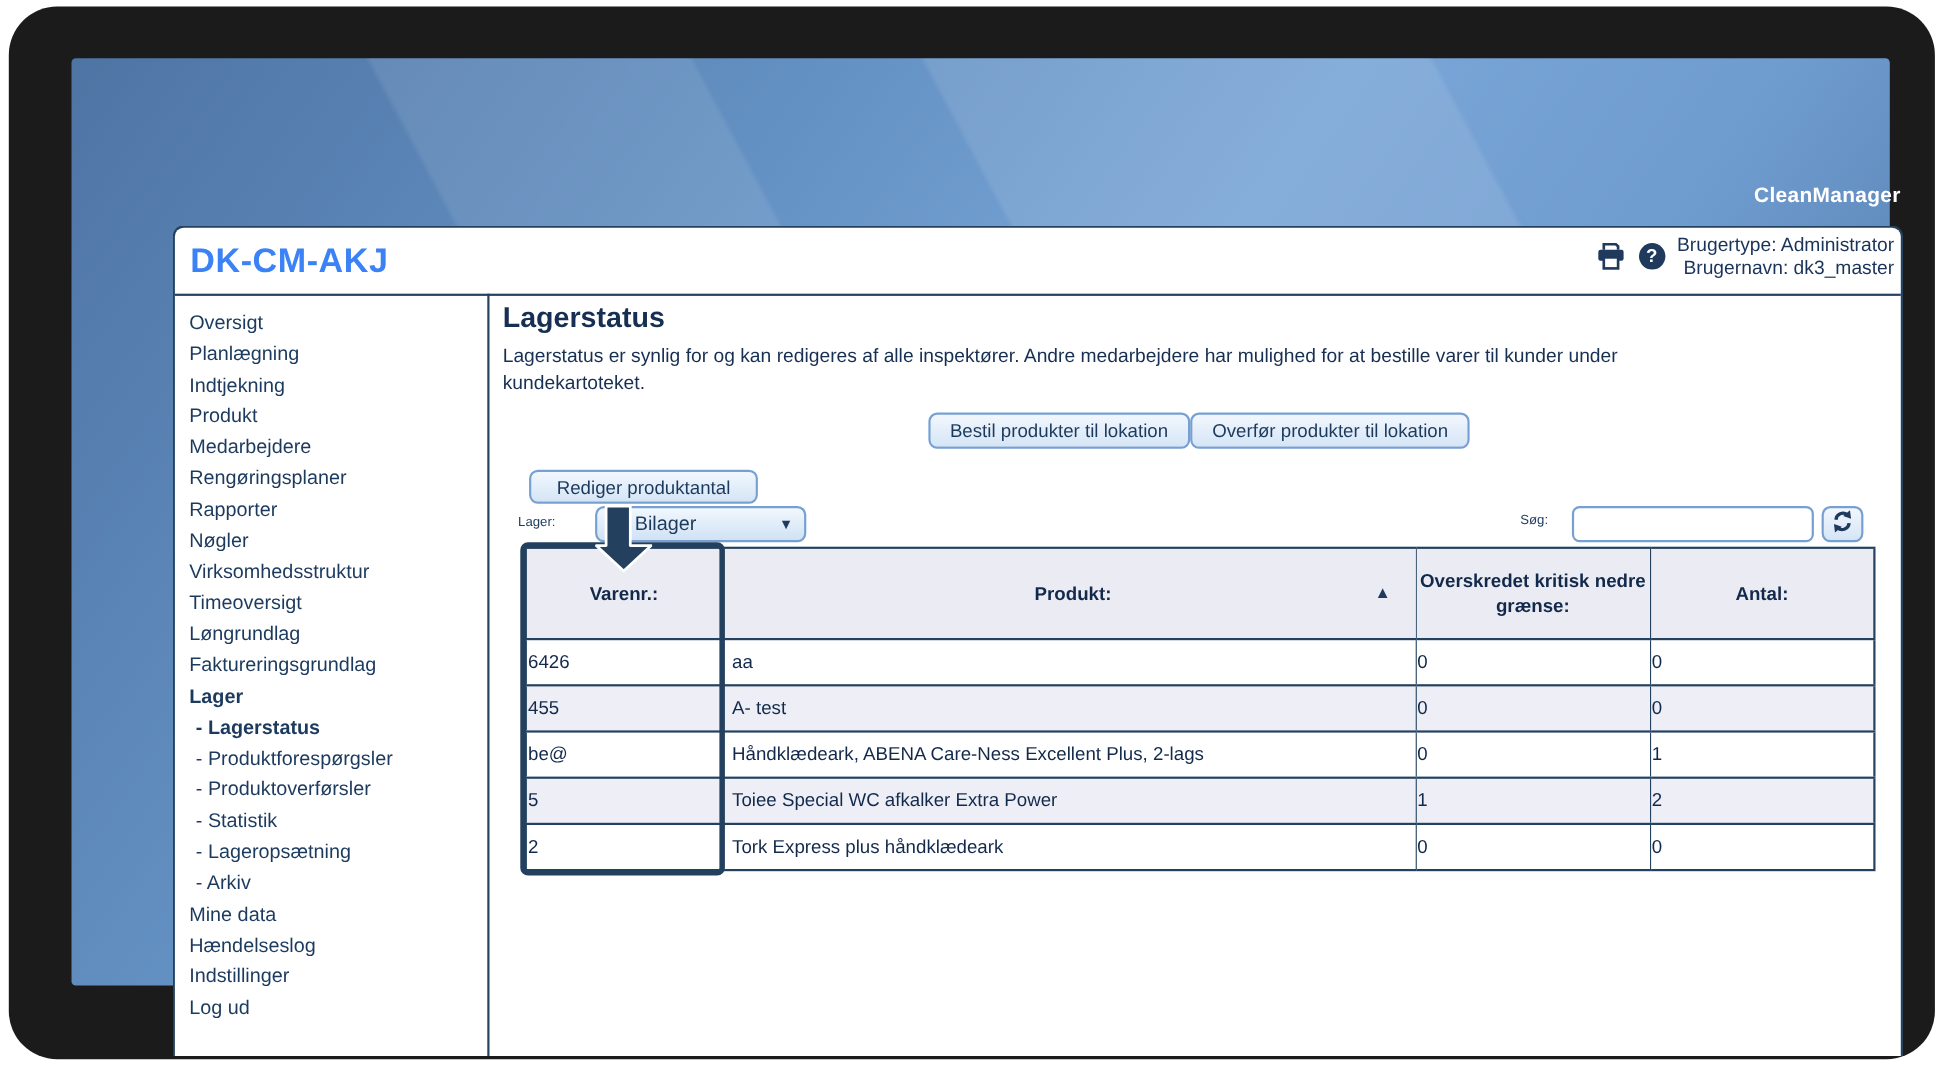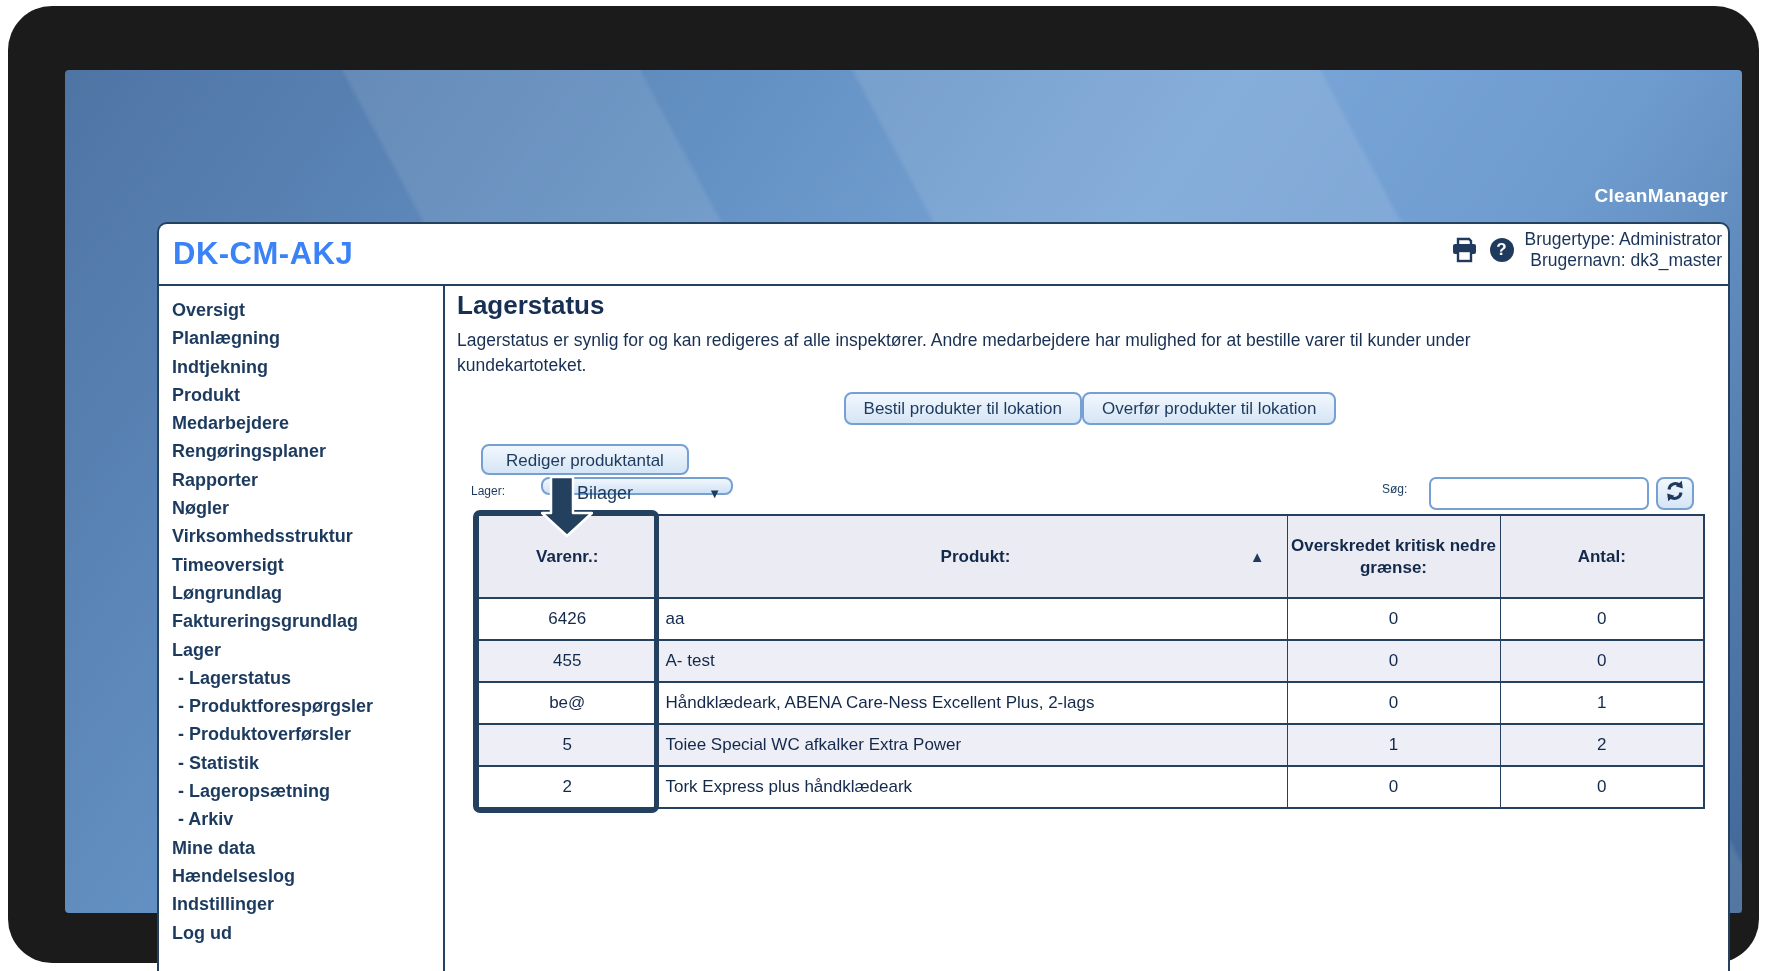--- a/index.html
+++ b/index.html
@@ -1,66 +1,66 @@
 <!DOCTYPE html>
 <html><head>
 <meta charset="utf-8">
 <style>
   html,body{margin:0;padding:0;background:#ffffff;}
   body{font-family:"Liberation Sans", sans-serif; width:1767px; height:971px; position:relative; overflow:hidden;}
   .frame{position:absolute; left:8px; top:6px; width:1751px; height:957px; background:#1b1b1b; border-radius:44px;}
-  .screen{position:absolute; left:57px; top:64px; width:1653px; height:843px; border-radius:4px;
-    background:linear-gradient(125deg,#4e74a4 0%,#6390c2 30%,#79a5d7 52%,#6f9ccf 70%,#3f6697 100%);padding-left:24px;}
+  .screen{position:absolute; left:57px; top:47px; width:1653px; height:843px; border-radius:4px;
+    background:linear-gradient(125deg,#4e74a4 0%,#6390c2 30%,#79a5d7 52%,#6f9ccf 70%,#3f6697 100%);}
   .screen::before{content:""; position:absolute; inset:0;
     background:linear-gradient(62deg, rgba(255,255,255,0) 34%, rgba(255,255,255,0.09) 34.3%, rgba(255,255,255,0.09) 48%, rgba(255,255,255,0) 48.3%),
                linear-gradient(62deg, rgba(255,255,255,0) 58%, rgba(255,255,255,0.10) 58.3%, rgba(255,255,255,0.10) 80%, rgba(255,255,255,0) 80.3%);}
   .brand{position:absolute; top:115px; left:0; width:1663px; text-align:right; color:#ffffff; font-weight:bold; font-size:19px; letter-spacing:.3px;}
   .panel{position:absolute; left:92px; top:152px; width:1573px; height:755px; background:#ffffff;
     border:2px solid #24425f; border-bottom:none; border-radius:10px 10px 0 0; box-sizing:border-box;}
   
   .hdr{position:absolute; left:0; top:0; right:0; height:60px; border-bottom:2px solid #24425f;}
   .hdr h1{margin:0; position:absolute; left:14px; top:12px; font-size:31px; color:#3b82f6; letter-spacing:.5px;}
   .hdr-right{position:absolute; right:6px; top:5px; display:flex; align-items:center; gap:9px;}
   .userinfo{text-align:right; color:#1a3459; font-size:17.5px; line-height:21px; white-space:nowrap;}
   .icon-btn{width:28px; height:28px; display:flex; align-items:center; justify-content:center; cursor:pointer;}
   .help-circle{width:24px; height:24px; border-radius:50%; background:#1f3a5c; color:#fff; font-weight:bold; font-size:17px; display:flex; align-items:center; justify-content:center;}
   
   .sidebar{position:absolute; left:0; top:60px; bottom:0; width:286px; border-right:2px solid #24425f; box-sizing:border-box; padding-top:12px;}
-  .sidebar .item{padding-left:13px; height:28.3px; line-height:28.3px; font-size:18px; color:#1c3a5e; white-space:nowrap; cursor:pointer;font-weight:bold;}
+  .sidebar .item{padding-left:13px; height:28.3px; line-height:28.3px; font-size:18px; color:#1c3a5e; white-space:nowrap; cursor:pointer;}
   .sidebar .item.bold{font-weight:bold;}
   .sidebar .item.sub{padding-left:19px;}
   
   .main{position:absolute; left:288px; top:62px; right:0; bottom:0;}
   .pg-title{position:absolute; left:10px; top:4px; font-size:26px; font-weight:bold; color:#172f52;}
   .pg-desc{position:absolute; left:10px; top:42px; font-size:17.5px; color:#172f52; line-height:25px;}
   .btn{display:inline-block; box-sizing:border-box; background:linear-gradient(#f2f7fd,#d5e5f6); border:2px solid #76a0d2; border-radius:8px;
        color:#1b3a5e; font-size:17px; text-align:center; cursor:pointer; font-family:"Liberation Sans",sans-serif;}
   .top-btn-row{position:absolute; left:30px; top:106px; width:1226px; display:flex; justify-content:center; gap:0;}
   .top-btn-row .btn{height:33px; line-height:29px; padding:0 18px;}
   .btn-edit{position:absolute; left:34px; top:158px; width:208px; height:31px; line-height:27px;}
   .lbl{position:absolute; font-size:12px; color:#1b3a5e;}
   .lbl-lager{left:24px; top:198px;}
-  .dropdown{position:absolute; left:94px; top:191px; width:192px; height:18px; box-sizing:border-box;
+  .dropdown{position:absolute; left:94px; top:191px; width:192px; height:33px; box-sizing:border-box;
     background:linear-gradient(#f2f7fd,#d0e2f5); border:2px solid #76a0d2; border-radius:8px; cursor:pointer;
     color:#1b3a5e; font-size:18px; line-height:29px; padding-left:34px;}
   .dropdown .caret{position:absolute; right:10px; top:0; line-height:29px; font-size:13px; color:#1f3a5c;}
   .lbl-sog{left:935px; top:196px;}
   .search-input{position:absolute; left:982px; top:191px; width:220px; height:33px; box-sizing:border-box;
     border:2px solid #76a0d2; border-radius:7px; outline:none; font-size:17px; color:#1b3a5e; padding:0 8px;}
   .refresh-btn{position:absolute; left:1209px; top:191px; width:38px; height:33px; box-sizing:border-box;
     display:flex; align-items:center; justify-content:center;}
   
   .inv-table{position:absolute; left:30px; top:228px; width:1226px; border-collapse:collapse; table-layout:fixed;
     font-size:17px; color:#13294b;}
   .inv-table th,.inv-table td{border:1px solid #24425f; box-sizing:border-box;}
   .inv-table thead th{height:83px; background:#ebecf3; font-weight:bold; text-align:center; vertical-align:middle;
     border-bottom-width:2px; border-top-width:2px; line-height:22px;}
   .inv-table thead th.col-produkt{text-align:center; padding-left:9px; position:relative;}
   .inv-table thead th .sort{position:absolute; right:22px; top:50%; transform:translateY(-50%); font-size:15px; color:#1f3a5c;}
-  .inv-table td{height:42px; text-align:center; vertical-align:middle; background:#ffffff; border-bottom-width:2px;}
+  .inv-table td{height:42px; text-align:left; vertical-align:middle; background:#ffffff; border-bottom-width:2px;}
   .inv-table td.cell-produkt{text-align:left; padding-left:9px;}
   .inv-table tr.alt td{background:#eeeff6;}
   .inv-table{border:2px solid #24425f;}
   
   .col-highlight{position:absolute; left:26px; top:224px; width:186px; height:303px; border:5px solid #23405e; border-radius:7px;
     box-sizing:border-box; pointer-events:none;}
   .big-arrow{position:absolute; left:94px; top:190px; pointer-events:none;}
 </style>
 </head>
 <body>

